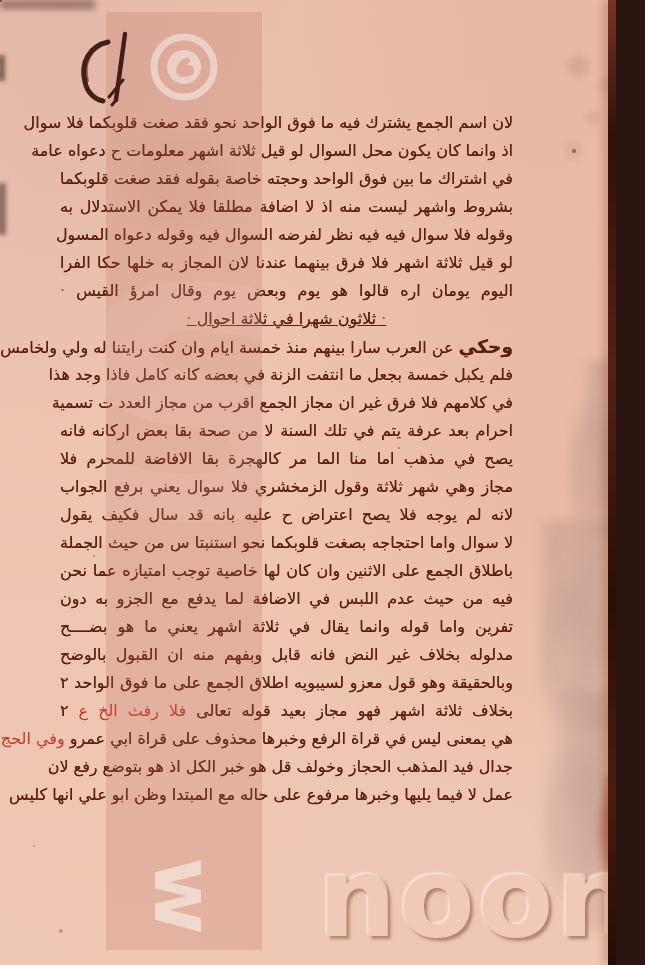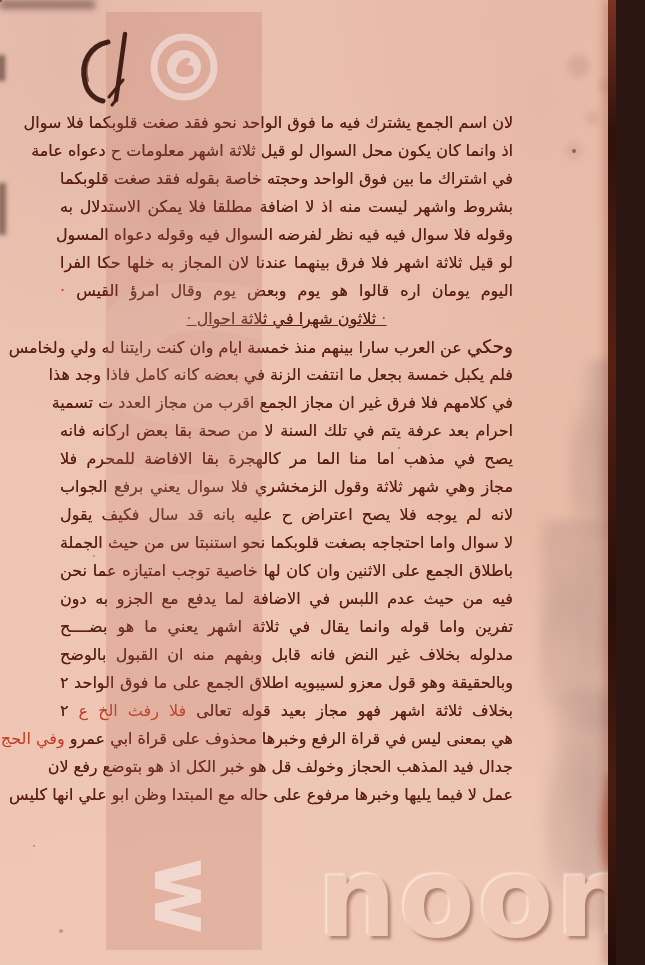--- a/index.html
+++ b/index.html
@@ -76,21 +76,21 @@
   .text-block{
     position:absolute;top:109px;right:103px;width:453px;z-index:2;
     direction:rtl;font-size:16px;line-height:28px;
     color:var(--ink,#5a1e12);
     text-shadow:0 0 .5px rgba(90,30,18,.85);
   }
   .ms-line{white-space:nowrap;text-align:justify;text-align-last:justify;height:28px;overflow:visible;}
   .ms-line.center{text-align:center;text-align-last:center;text-decoration:underline;}
   .seg-ink{color:var(--ink,#5a1e12);}
   .seg-red{color:var(--red,#bf3a22);text-shadow:none;}
-  .seg-bold{color:var(--ink,#5a1e12);font-weight:normal;font-size:1.16em;}
+  .seg-bold{color:var(--ink,#5a1e12);font-weight:bold;font-size:1.16em;}
 
   
   .band{position:absolute;left:106px;top:12px;width:156px;height:938px;z-index:5;
       background:var(--band,rgba(186,103,92,.22));overflow:hidden;pointer-events:none;}
   .band-logo{position:absolute;left:50%;top:14px;transform:translateX(-50%);opacity:.45;}
   .band-s{position:absolute;left:-34px;top:150px;font-weight:bold;font-size:420px;line-height:1;
       color:rgba(255,255,255,.07);font-family:"DejaVu Sans",sans-serif;}
   .band-w{position:absolute;left:0;right:0;top:842px;text-align:center;}
   .band-w span{display:inline-block;transform:rotate(90deg);font-weight:bold;font-size:84px;line-height:1;
       color:rgba(255,255,255,.5);font-family:"DejaVu Sans",sans-serif;}

